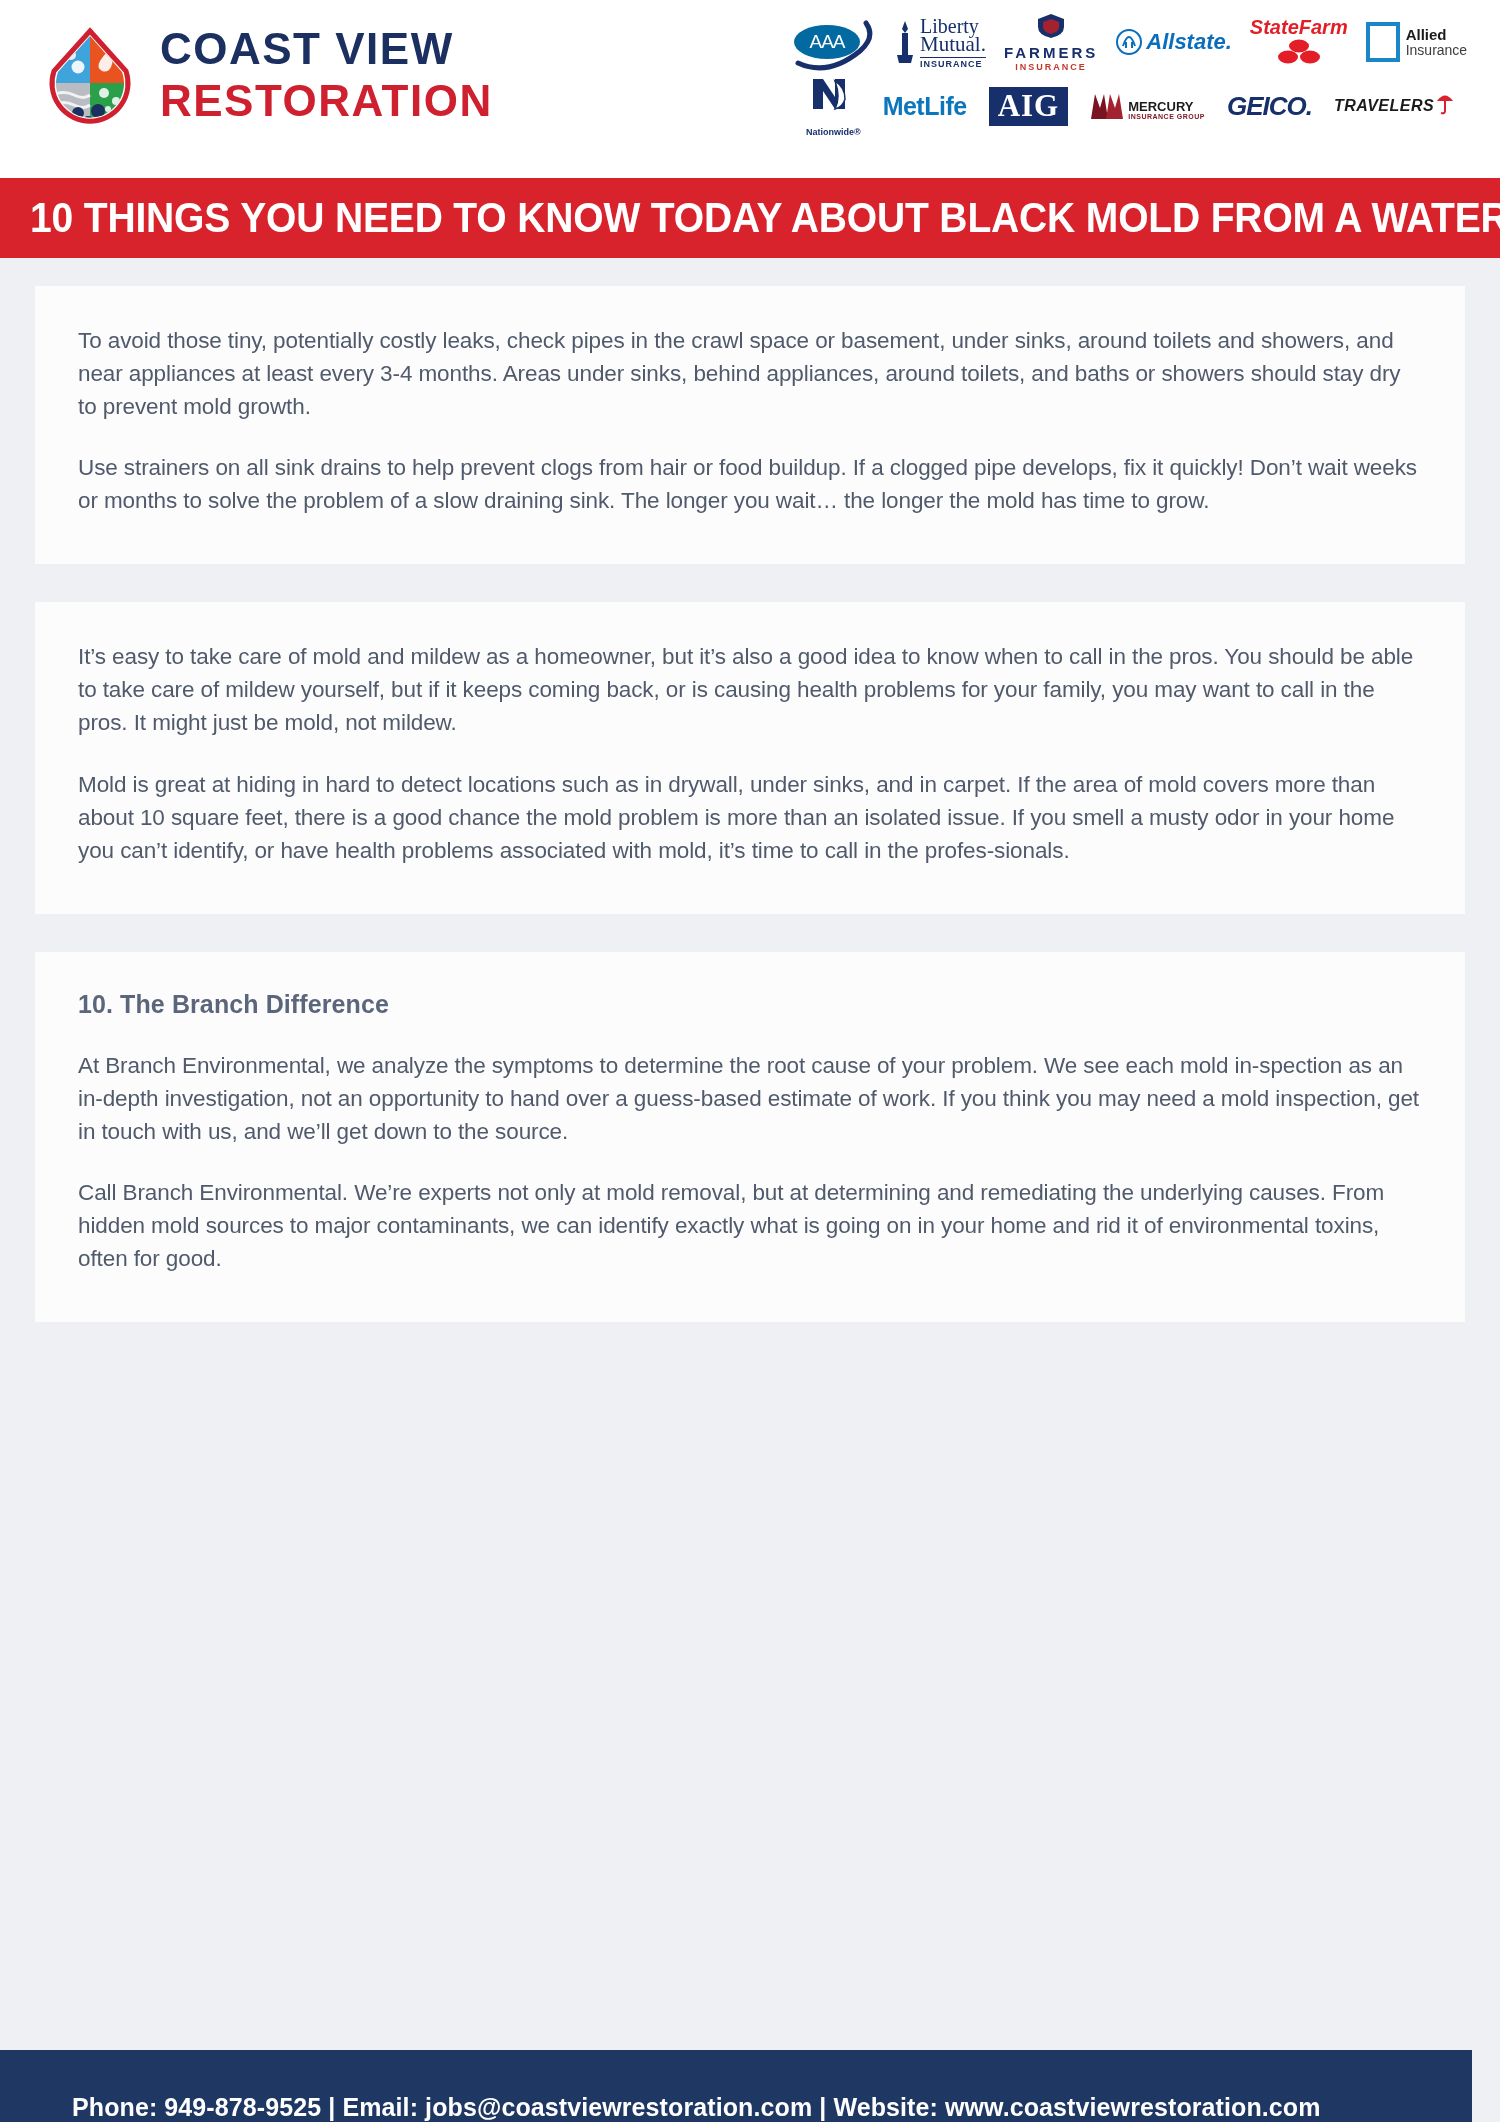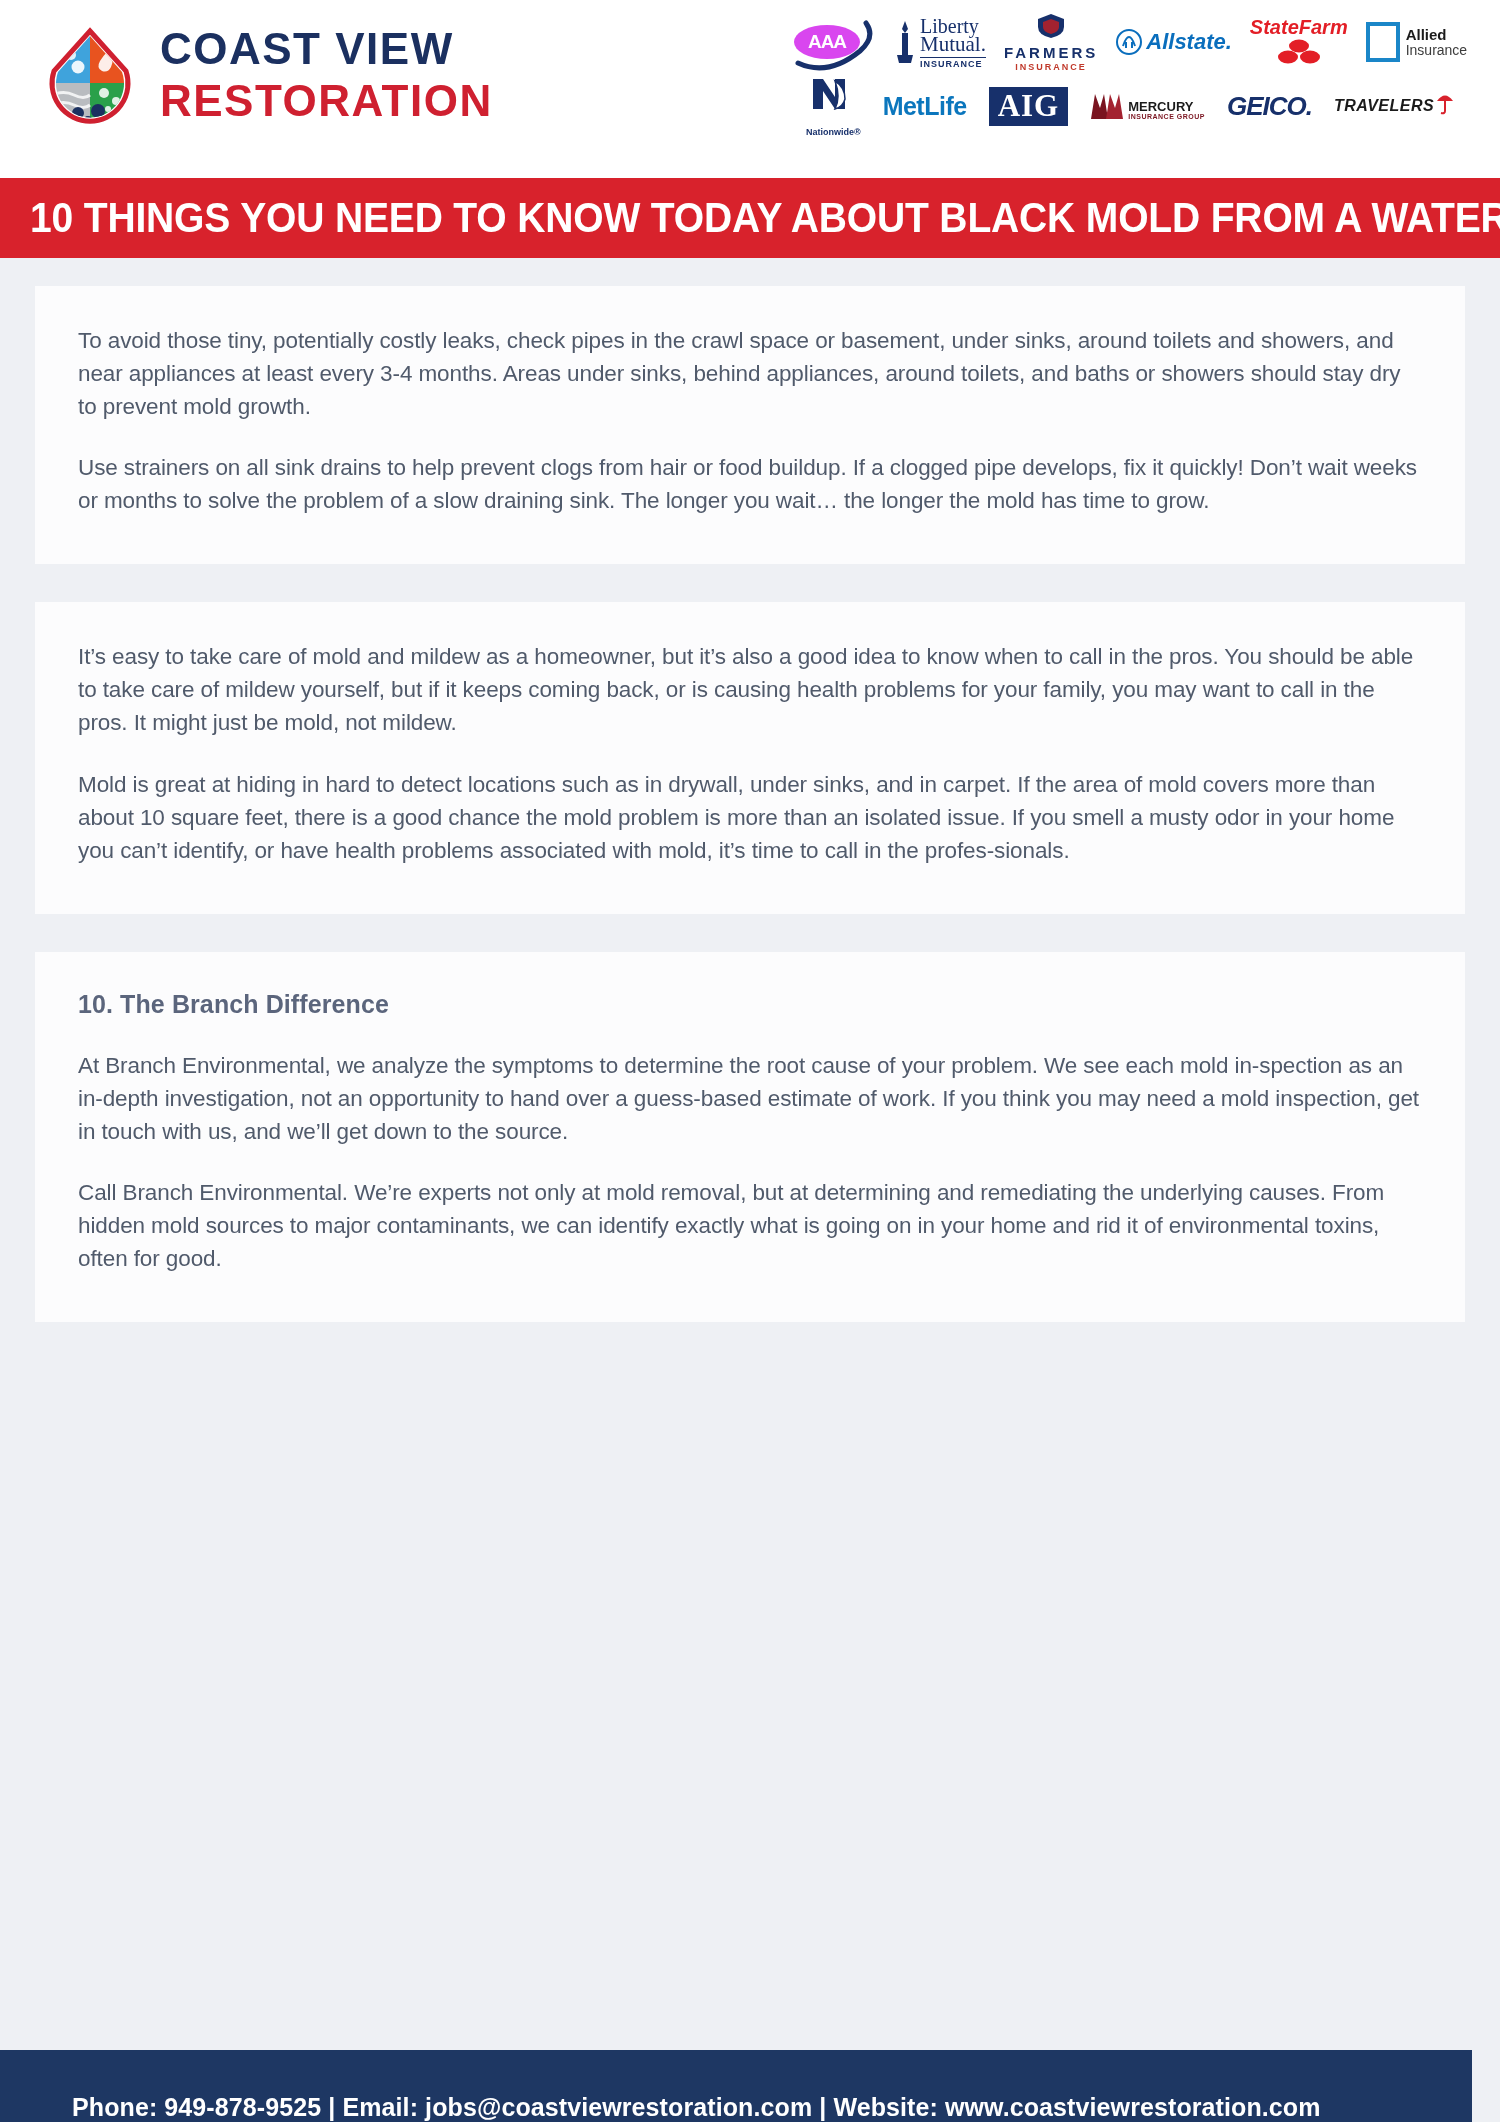--- a/index.html
+++ b/index.html
@@ -80,23 +80,23 @@
     justify-content: center;
     height: 58px;
     flex: none;
   }
 
   .aaa-wrap { position: relative; width: 86px; height: 58px; }
   .aaa-text {
     position: absolute; left: 4px; top: 12px;
     width: 66px; height: 34px;
     border-radius: 50%;
-    background: #d946ef;
+    background: #0369a1;
     color: #fff;
-    font-weight: bold;
+    font-weight: normal;
     font-size: 19px;
     letter-spacing: -1px;
     display: flex; align-items: center; justify-content: center;
     font-family: "Liberation Sans", sans-serif;
   }
 
   .lm-wrap { display: flex; align-items: center; gap: 4px; }
   .lm-torch { width: 22px; height: 46px; }
   .lm-txt { line-height: 1; text-align: left; }
   .lm-txt .l1 { font-family: "Liberation Serif", serif; font-size: 20px; color:#17306b; display:block; font-weight:400;}

